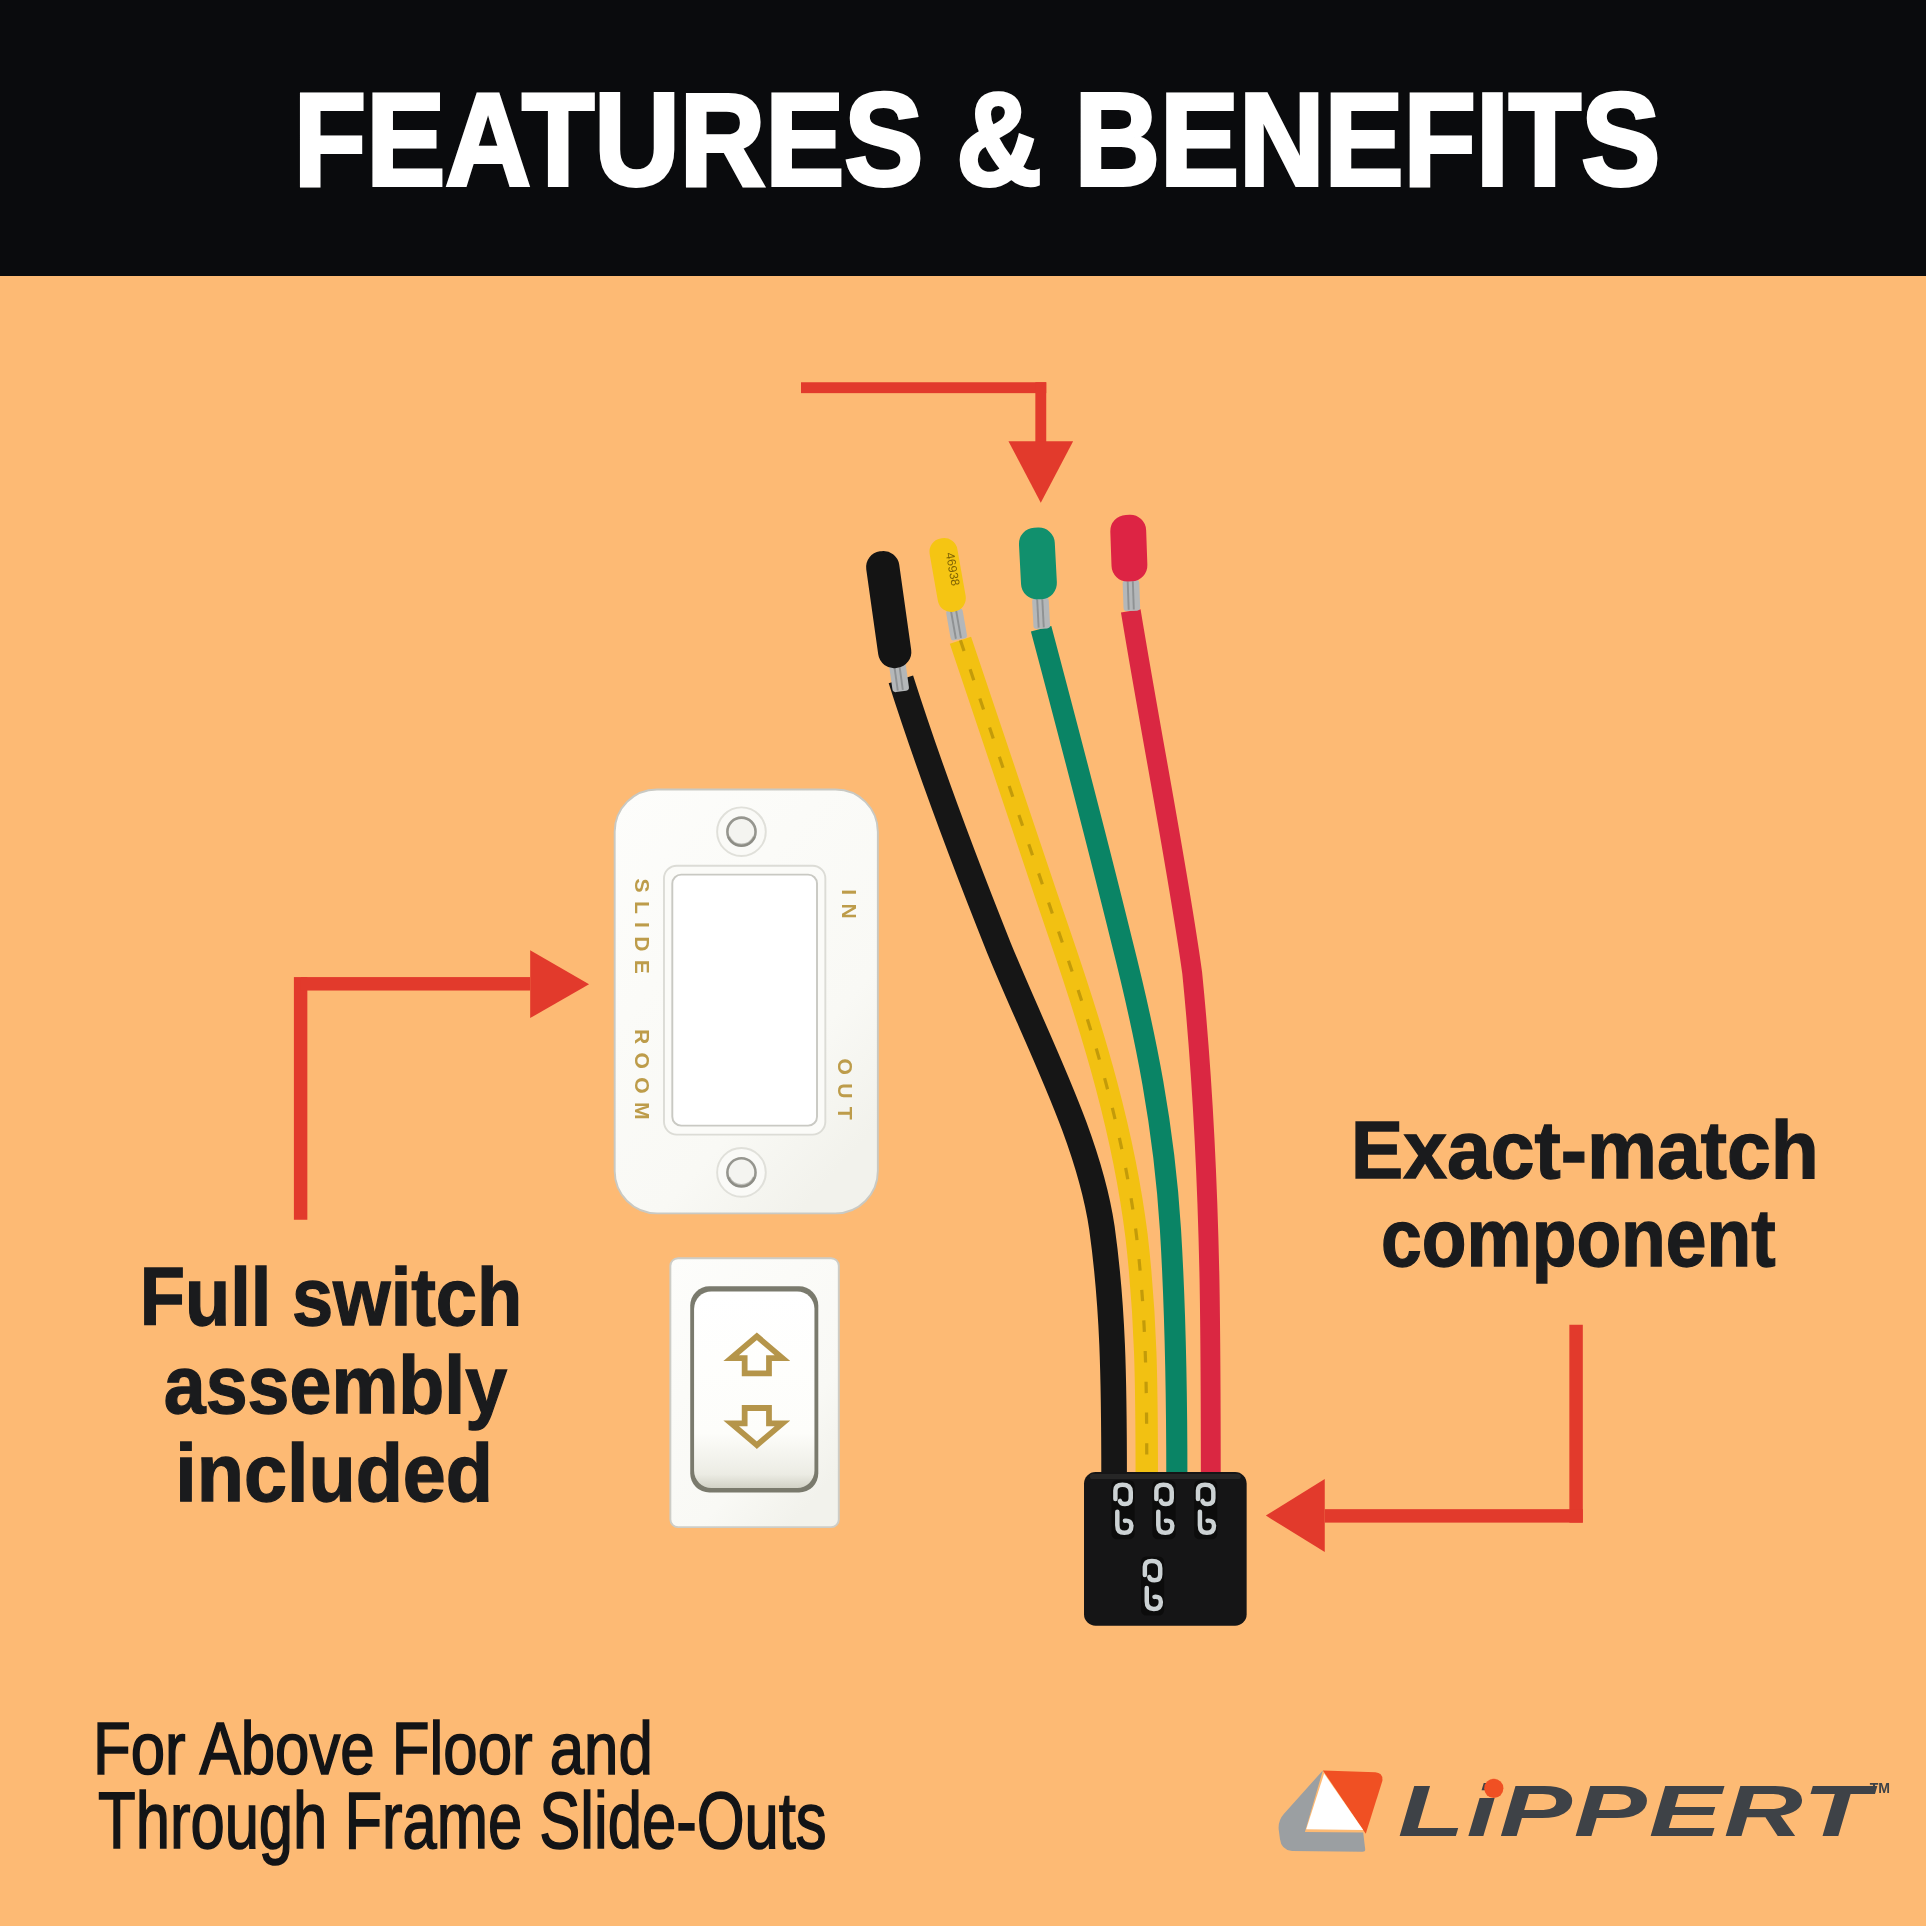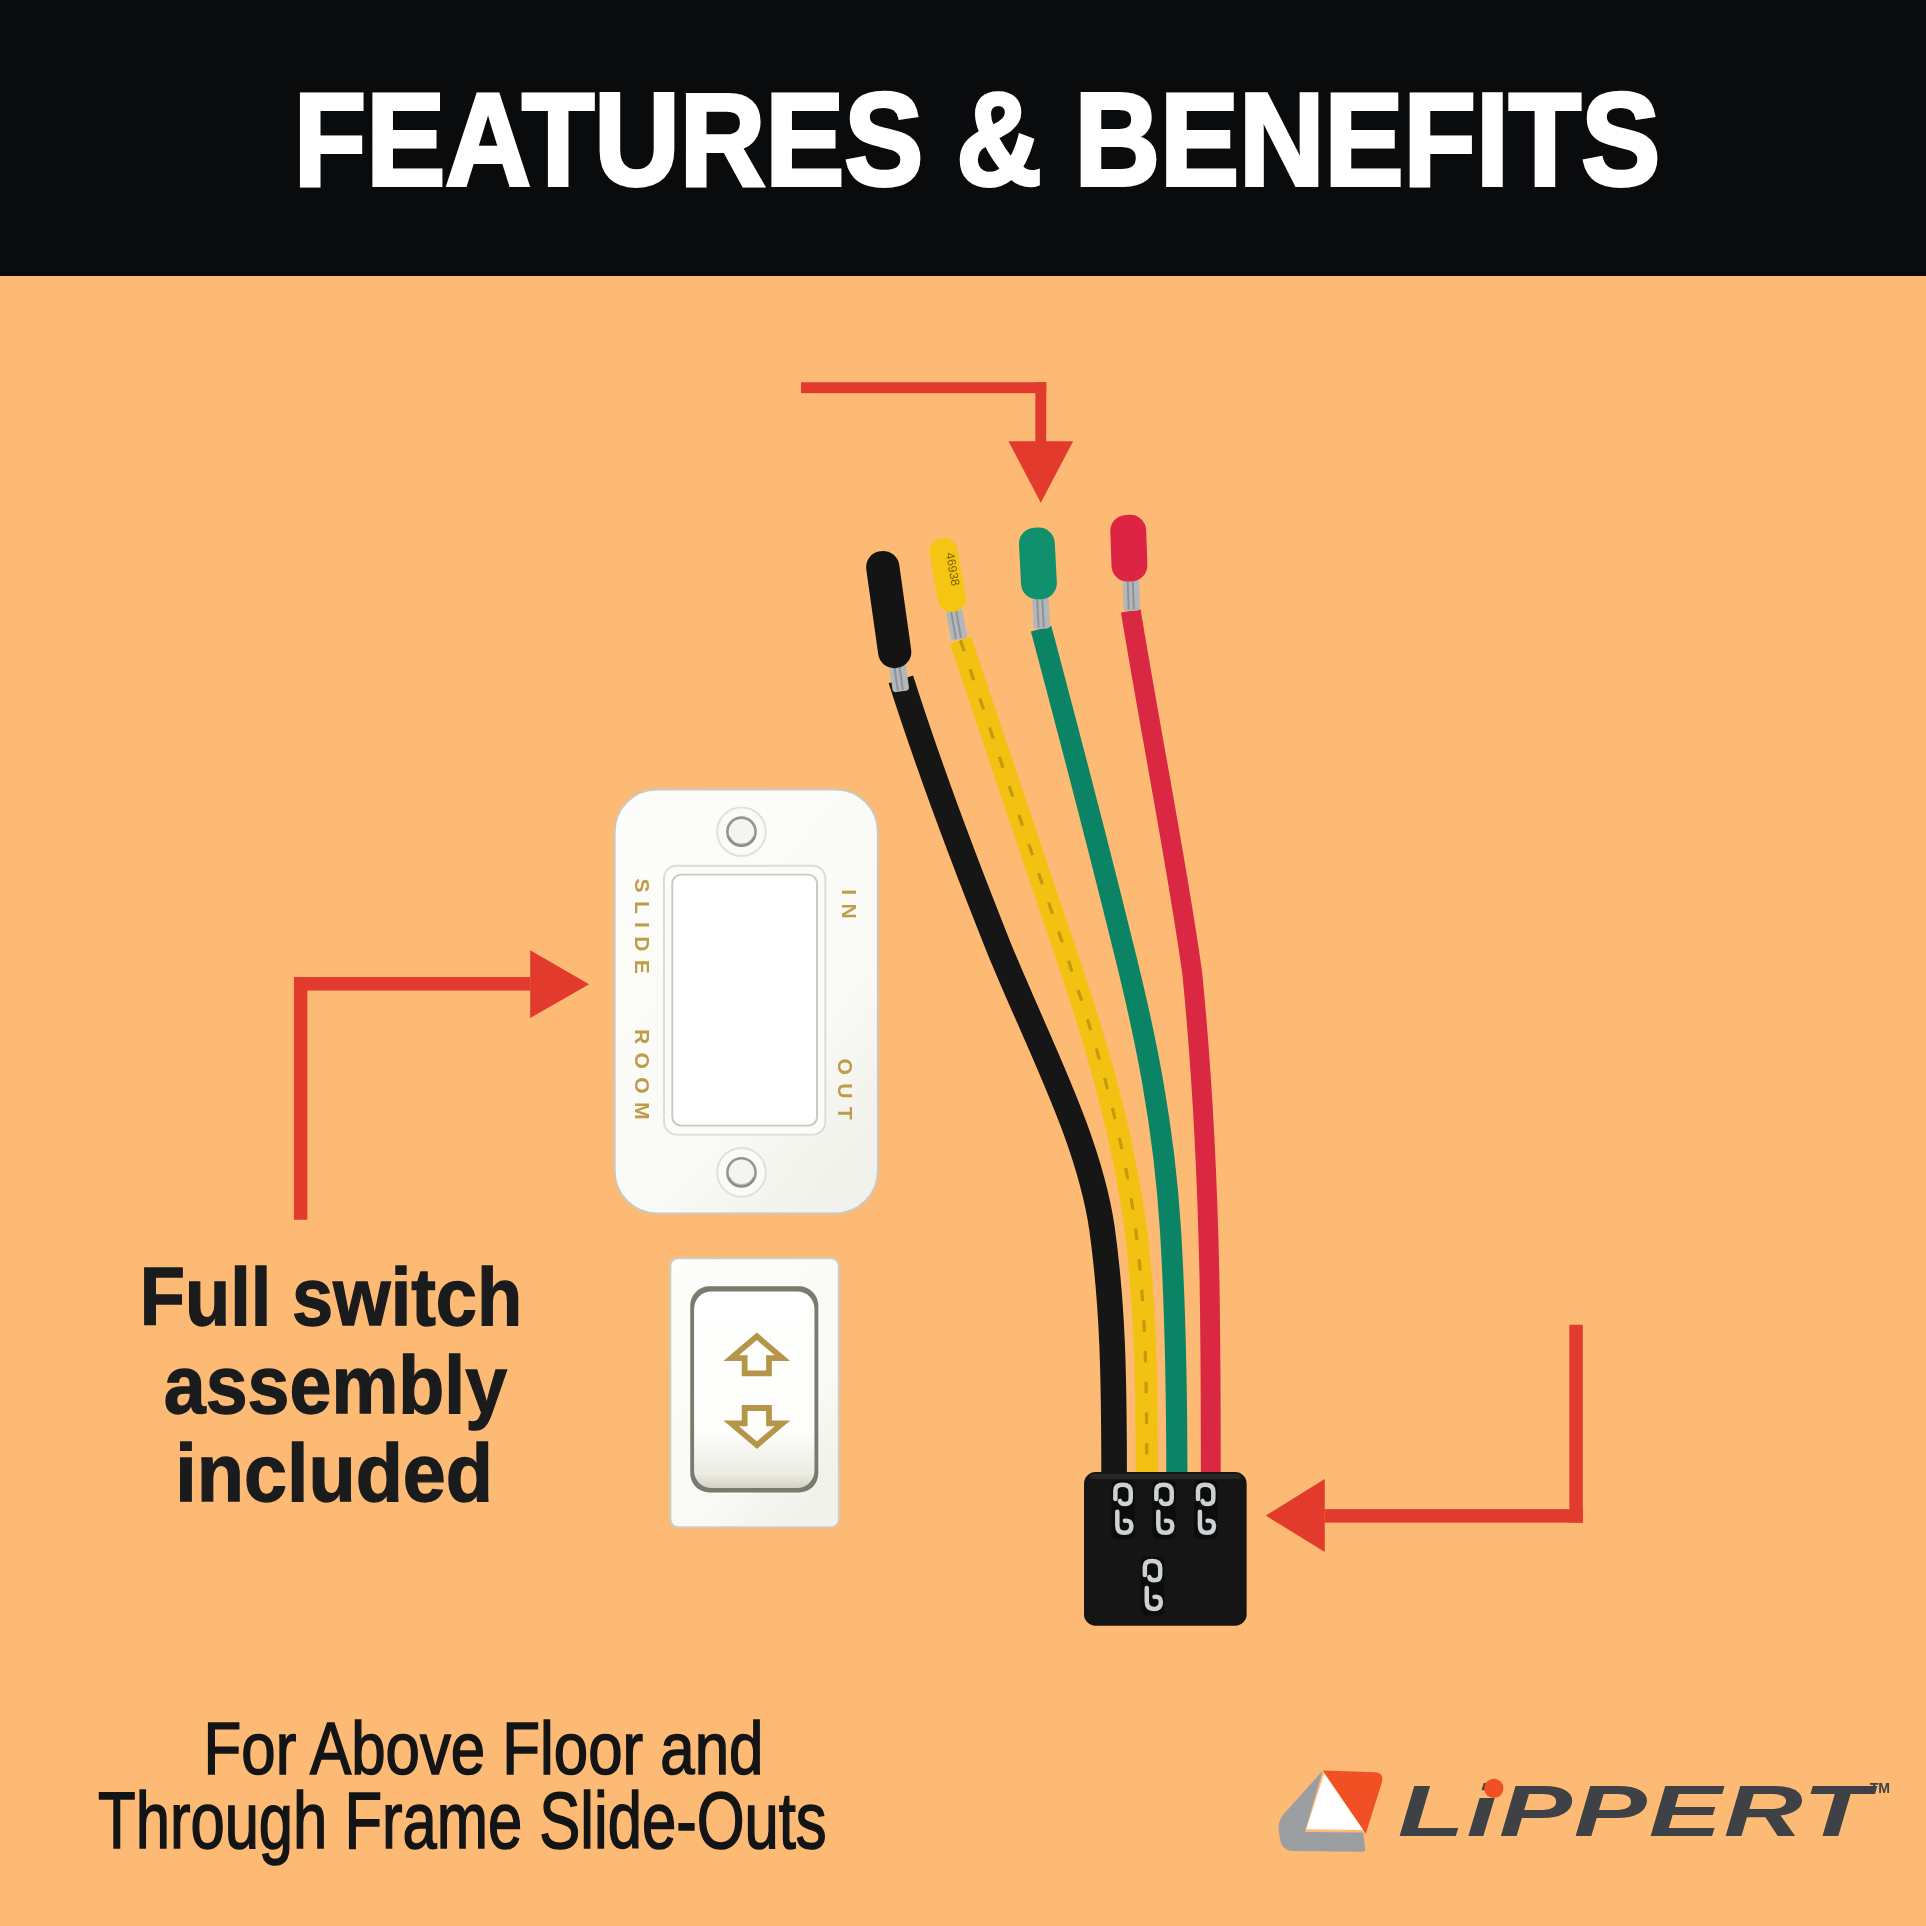--- a/index.html
+++ b/index.html
@@ -19,22 +19,26 @@
       <div class="t" id="bannertxt">FEATURES &amp; BENEFITS</div>
     </div>
 
 
   <div class="lbl" id="full" style="left:75px;top:1253px;width:512px;">
     <span class="ln" id="full1" style="transform:scaleX(0.914);">Full switch</span>
     <span class="ln" id="full2" style="transform:translateX(4.5px) scaleX(0.930);">assembly</span>
     <span class="ln" id="full3" style="transform:translateX(3.2px) scaleX(0.954);">included</span>
   </div>
 
+  <div class="lbl" id="exact" style="left:1325px;top:1106px;width:512px;">
+    <span class="ln" id="exact1" style="transform:translateX(3.8px) scaleX(0.972);">Exact-match</span>
+    <span class="ln" id="exact2" style="transform:translateX(-2.6px) scaleX(0.904);">component</span>
+  </div>
 
-  <div class="sub" id="bottomtxt" style="left:93px;top:1708px;text-align:center;">
+  <div class="sub" id="bottomtxt" style="left:93px;top:1708px;">
     <span class="ln" id="sub1" style="transform:scaleX(0.835);">For Above Floor and</span>
     <span class="ln" id="sub2" style="font-size:79px;line-height:61px;transform:translateX(5.1px) scaleX(0.779);">Through Frame Slide-Outs</span>
   </div>
 
   <svg width="1926" height="1926" viewBox="0 0 3008 3008">
     <defs>
       <linearGradient id="plateg" x1="0" y1="0" x2="0.7" y2="1">
         <stop offset="0" stop-color="#fdfdfb"></stop>
         <stop offset="0.75" stop-color="#f9f9f5"></stop>
         <stop offset="1" stop-color="#f2f2ec"></stop>

